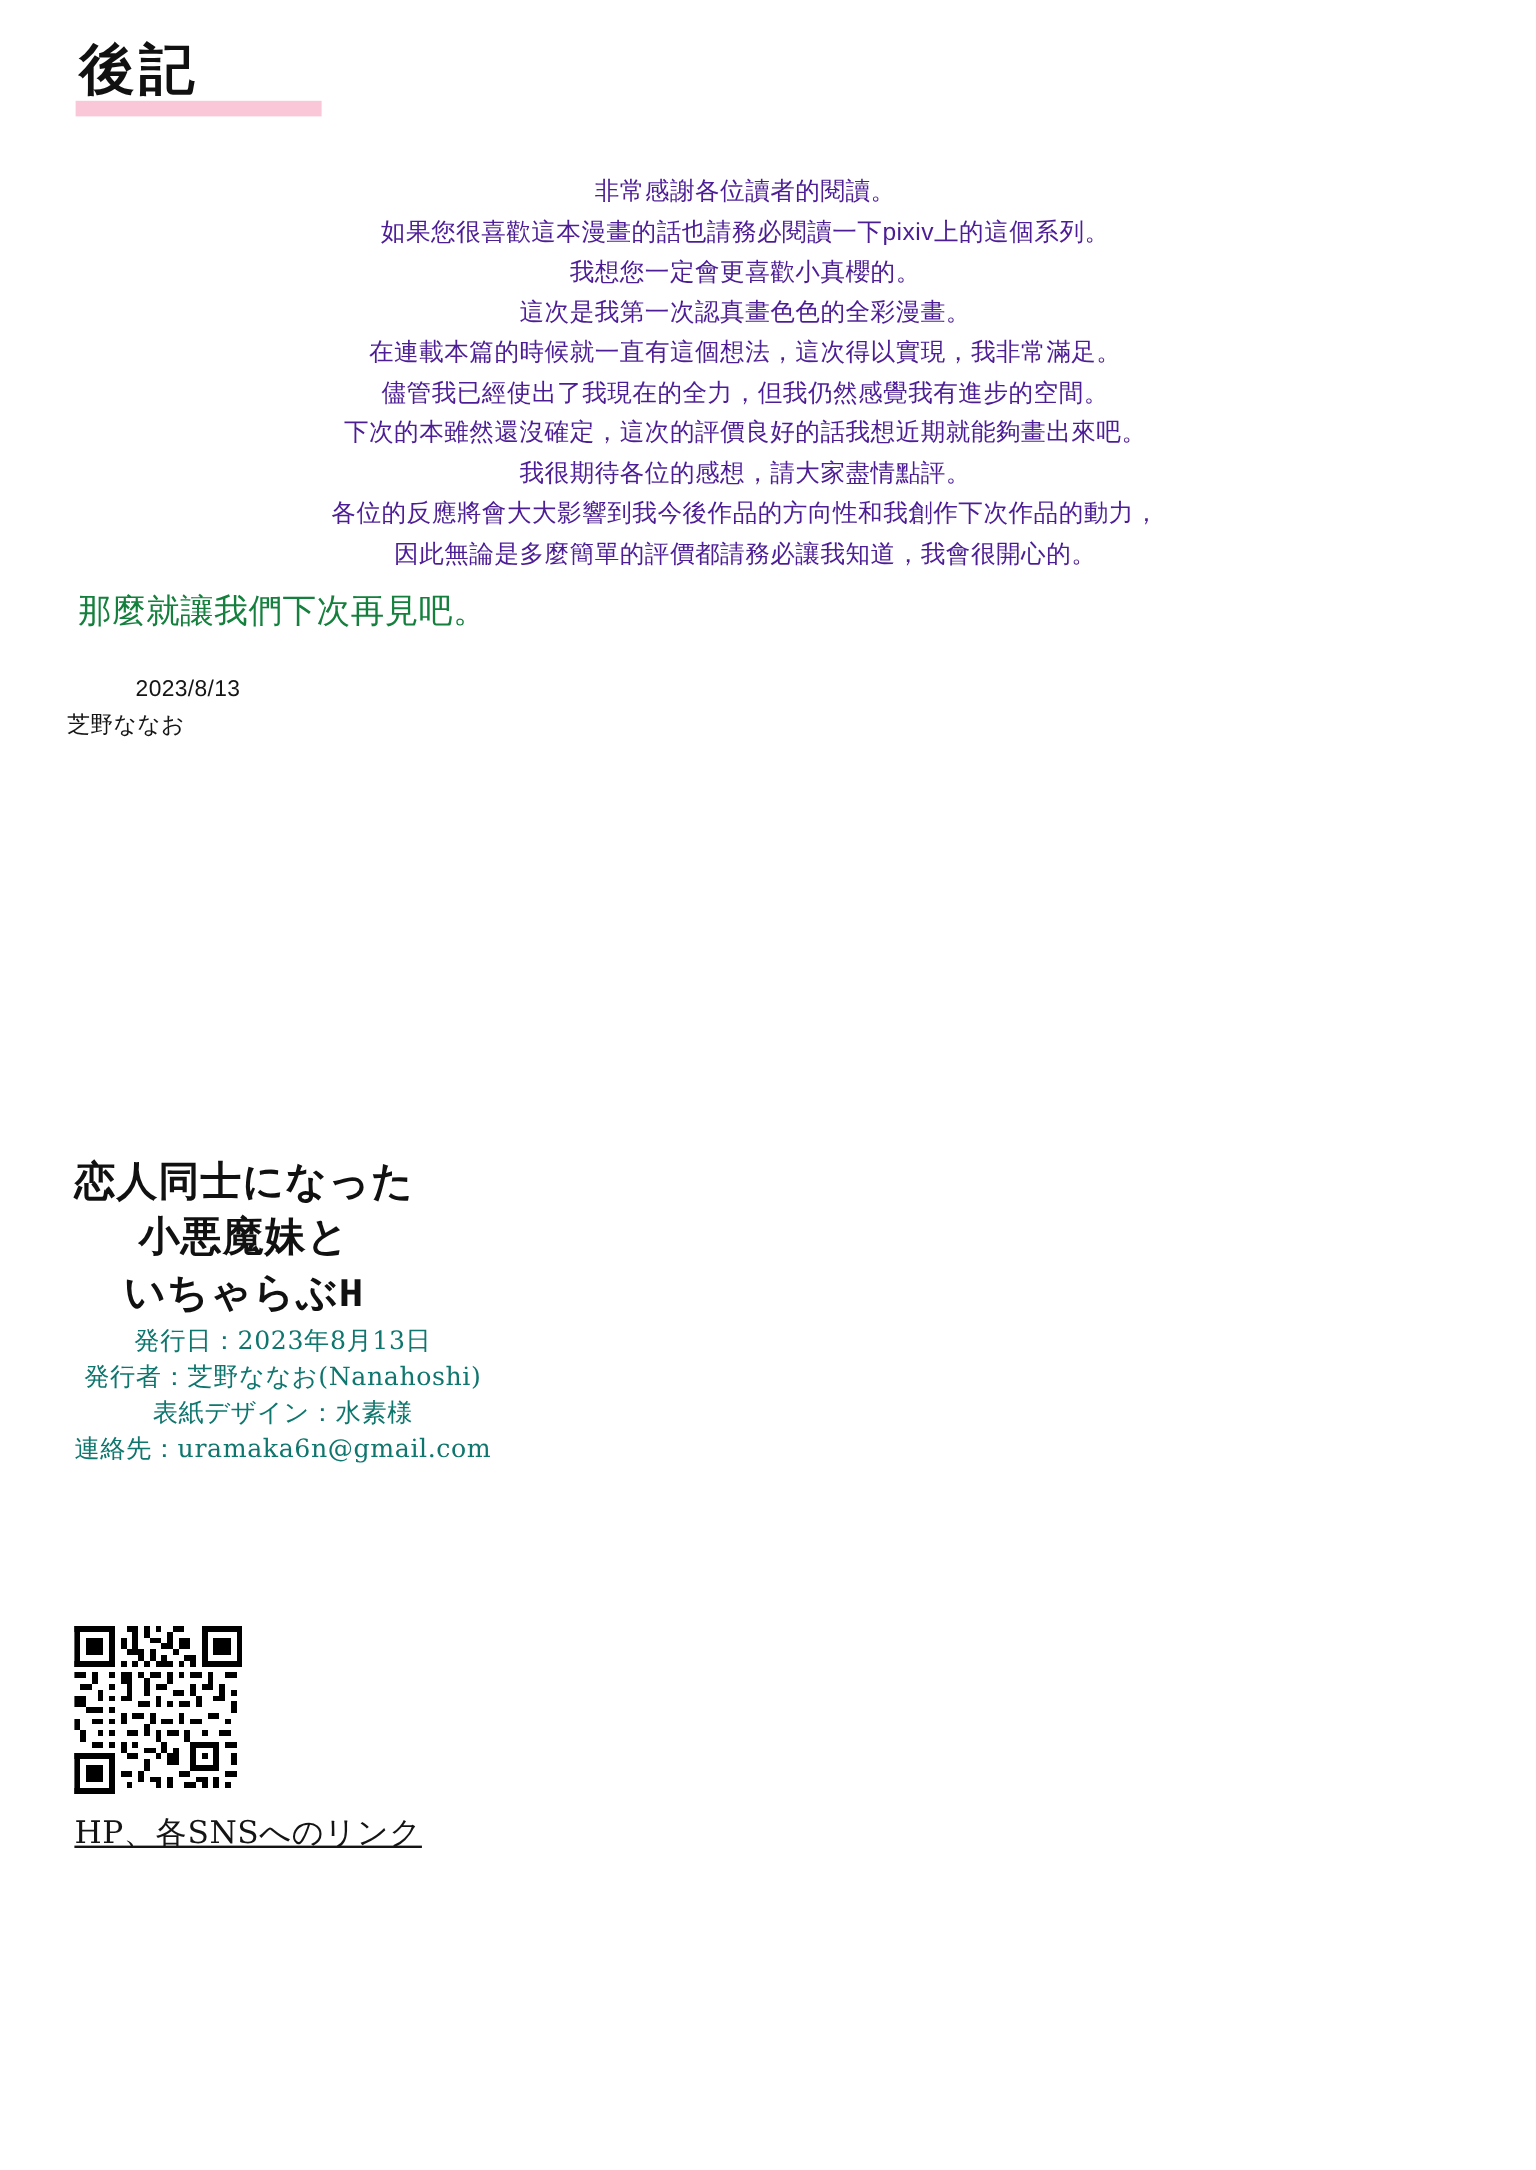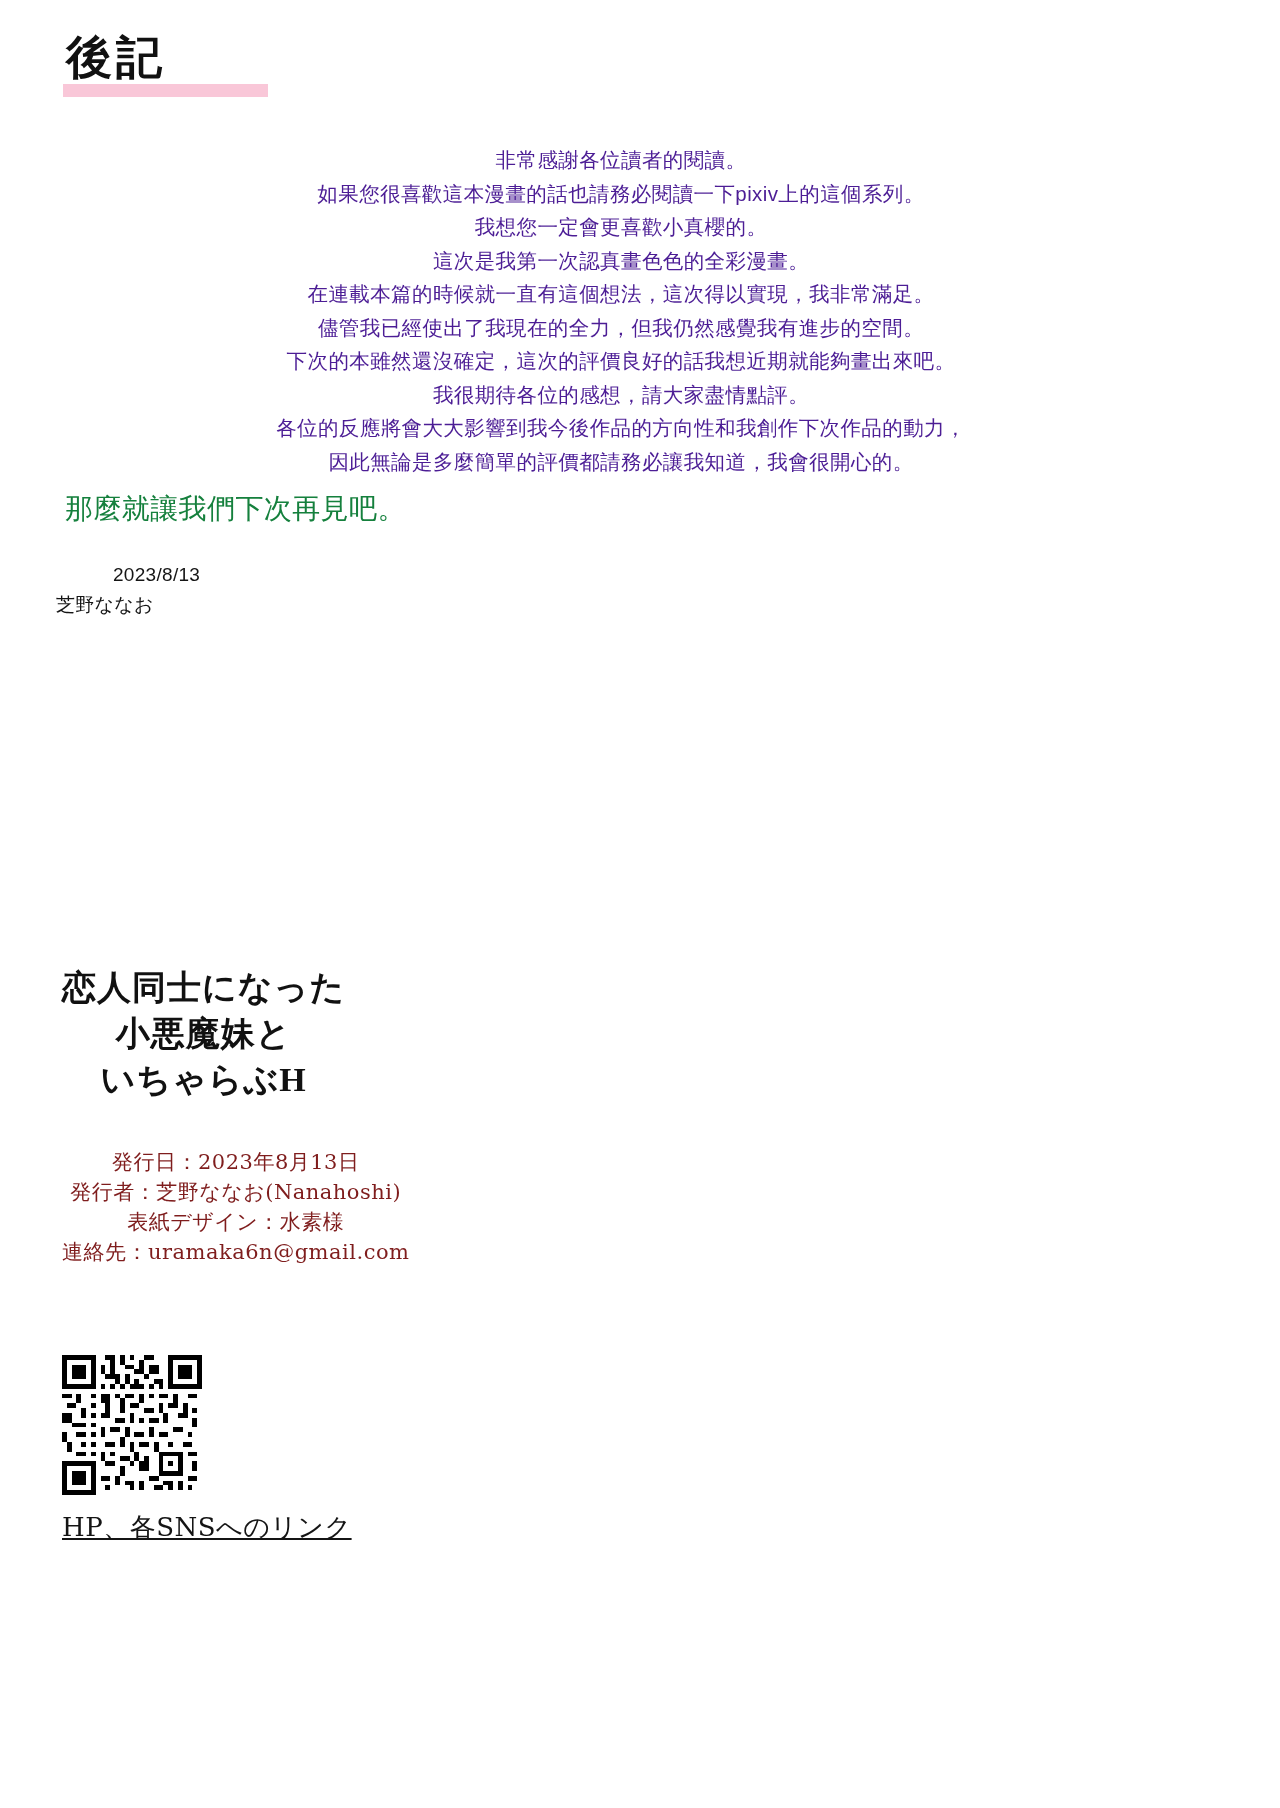--- a/index.html
+++ b/index.html
@@ -89,40 +89,39 @@
     line-height: 29px;
     letter-spacing: 0.3px;
     color: #151515;
   }
 
   
   .colophon-title {
     position: absolute;
     left: 62px;
     top: 965px;
-    font-family: Liberation Serif, serif;
+    font-family: Liberation Mono, monospace;
     font-size: 34px;
     font-weight: 700;
     line-height: 46px;
     letter-spacing: 1px;
     color: #111111;
     white-space: pre-line;
   }
 
   .colophon-meta {
     position: absolute;
     left: 62px;
     top: 1102px;
     font-family: "DejaVu Serif", "Liberation Serif", serif;
     font-size: 21px;
     line-height: 30px;
     letter-spacing: 0.5px;
-    color: #7f1d1d;
+    color: #0f766e;
     white-space: pre-line;
-    margin-top: 45px;
   }
 
   .colophon-notice {
     position: absolute;
     left: 62px;
     top: 1282px;
     font-family: "DejaVu Serif", "Liberation Serif", serif;
     font-size: 21px;
     line-height: 30px;
     letter-spacing: 0.5px;

